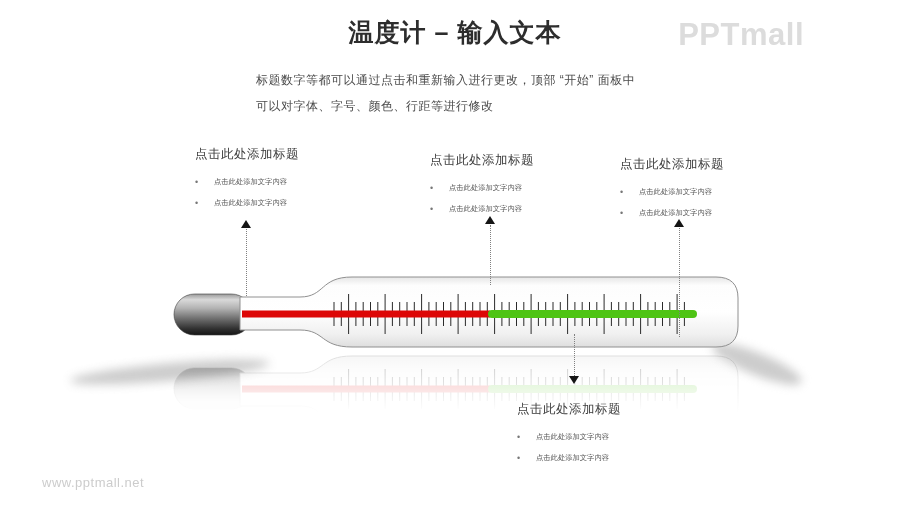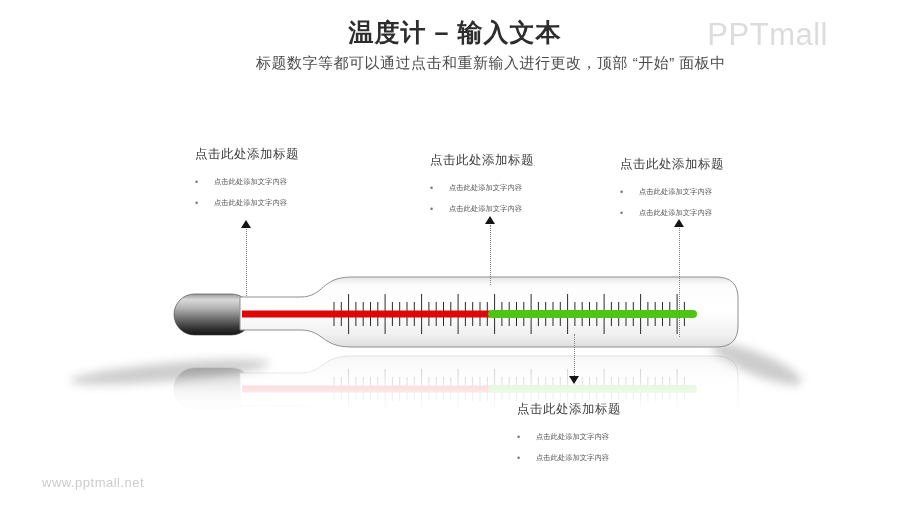--- a/index.html
+++ b/index.html
@@ -1,22 +1,22 @@
 <!DOCTYPE html>
 <html><head>
 <meta charset="utf-8">
 <style>
   html,body{margin:0;padding:0;background:#fff;}
   .slide{position:relative;width:820px;height:506px;background:#ffffff;overflow:hidden;
-         font-family:"Liberation Sans","DejaVu Sans",sans-serif;padding-left:24px;}
+         font-family:"Liberation Sans","DejaVu Sans",sans-serif;}
   .main-title{position:absolute;left:0;top:16px;width:910px;text-align:center;
               font-size:25px;font-weight:bold;color:#2d2d2d;letter-spacing:1px;}
-  .subtitle{position:absolute;left:256px;top:50px;font-size:15px;color:#4a4a4a;
+  .subtitle{position:absolute;left:256px;top:67px;font-size:12px;color:#4a4a4a;
             line-height:26px;letter-spacing:0.5px;}
-  .logo{position:absolute;right:16px;top:17px;font-size:31px;font-weight:normal;
+  .logo{position:absolute;right:16px;top:17px;font-size:31px;font-weight:bold;
         color:#dcdcdc;letter-spacing:0.5px;}
   .watermark{position:absolute;left:42px;top:475px;font-size:13px;color:#cccccc;letter-spacing:0.5px;}
 
   .ph{position:absolute;}
   .ph-title{font-size:12.5px;color:#3a3a3a;letter-spacing:0.5px;margin-bottom:8px;white-space:nowrap;}
   .ph-item{display:flex;align-items:center;height:21px;}
   .ph-dot{width:19px;font-size:9px;color:#777;}
   .ph-text{font-size:10px;white-space:nowrap;color:#555;
            transform:scale(0.73);transform-origin:0 50%;}
 
@@ -30,20 +30,21 @@
   .thermo-svg{position:absolute;left:0;top:260px;z-index:1;}
 </style>
 </head>
 <body>
 
 <div class="slide">
 
   <div class="main-title">温度计 – 输入文本</div>
   <div class="subtitle">
     <div>标题数字等都可以通过点击和重新输入进行更改，顶部 “开始” 面板中</div>
+    <div>可以对字体、字号、颜色、行距等进行修改</div>
   </div>
   <div class="logo">PPTmall</div>
 
   <div class="ph" style="left:195px;top:146px;">
     <div class="ph-title">点击此处添加标题</div>
     <div class="ph-item">
       <span class="ph-dot">•</span>
       <span class="ph-text">点击此处添加文字内容</span>
     </div>
     <div class="ph-item">

